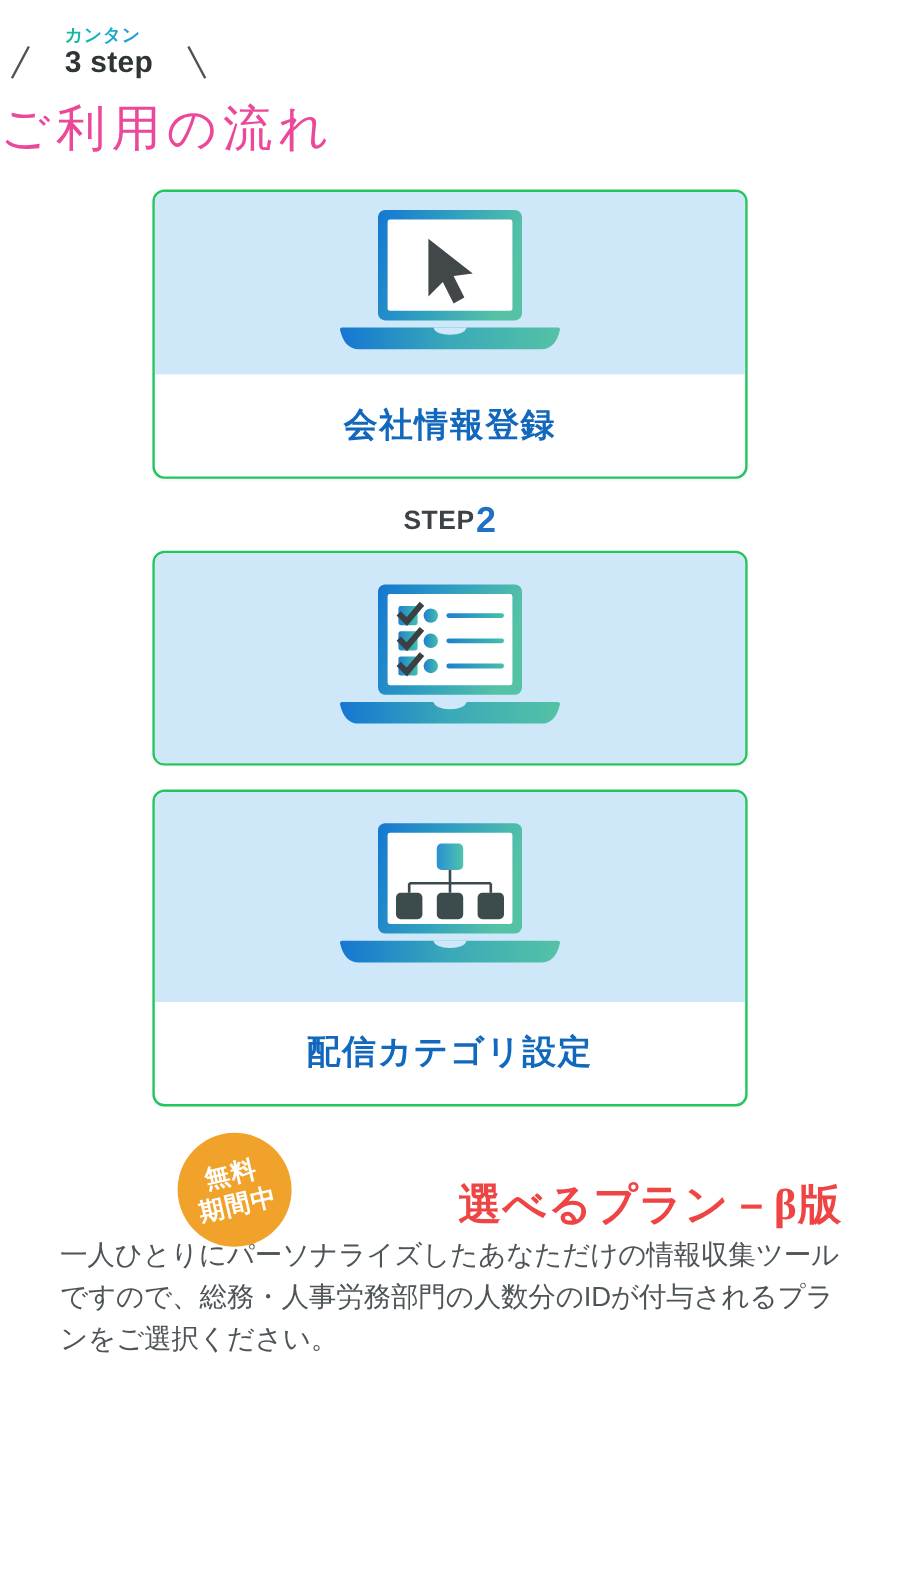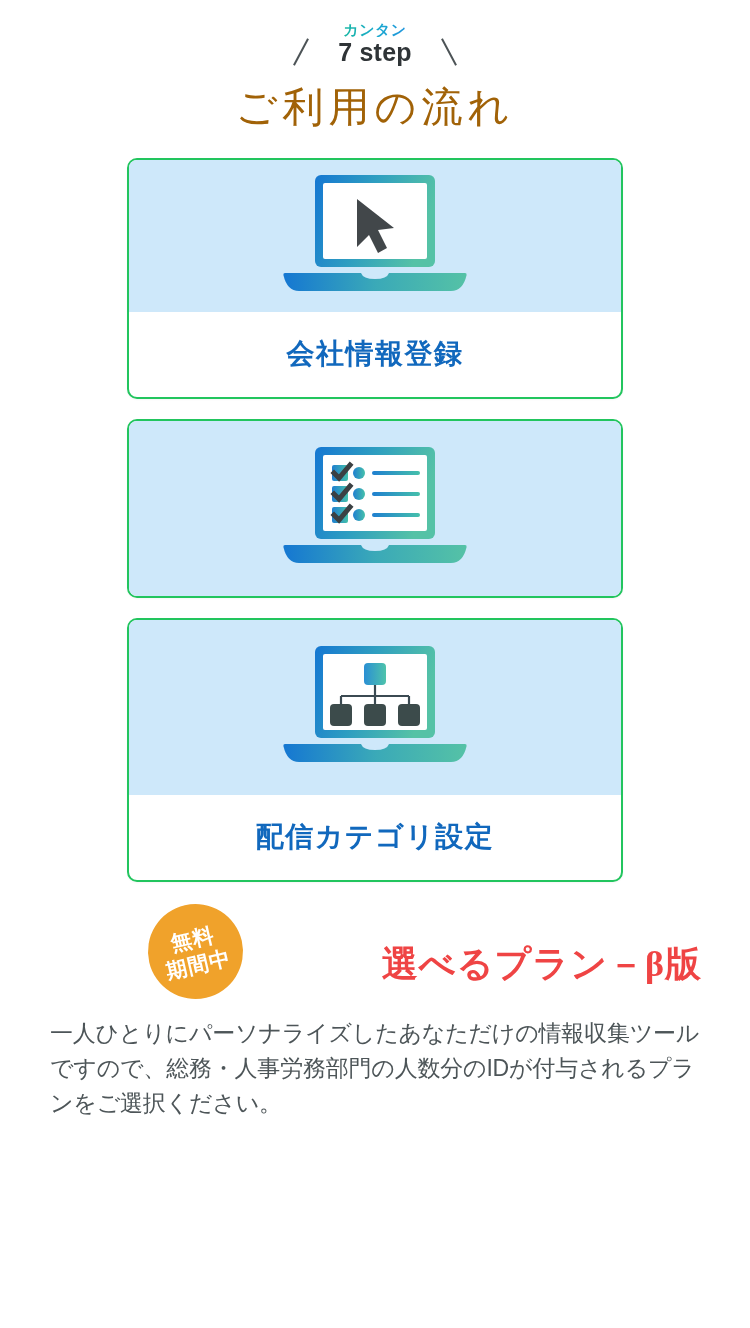--- a/index.html
+++ b/index.html
@@ -15,21 +15,21 @@
   .page {
     position: relative;
     width: 750px;
     height: 1328px;
     background: #ffffff;
   }
 
   
   .header {
     padding-top: 22px;
-    text-align: center;
+    text-align: left;
   }
 
   .eyebrow-wrap {
     position: relative;
     display: inline-block;
     padding: 0 54px;
   }
 
   .eyebrow-kana {
     font-family: "Liberation Sans", sans-serif;
@@ -61,21 +61,21 @@
     background: #4c5356;
     bottom: 0px;
   }
   .slash.left  { left: 16px;  transform: rotate(28deg); }
   .slash.right { right: 16px; transform: rotate(-28deg); }
 
   .section-title {
     font-family: "Liberation Serif", serif;
     font-size: 41px;
     font-weight: normal;
-    color: #a16207;
+    color: #ec4899;
     letter-spacing: 5px;
     margin-top: 16px;
     line-height: 1.2;
   }
 
   
   .steps { margin-top: 26px; }
 
   .step-block { margin-bottom: 20px; }
 
@@ -172,21 +172,21 @@
     font-family: "Liberation Serif", serif;
     font-size: 36px;
     font-weight: bold;
     color: #ef4444;
     letter-spacing: 1px;
     z-index: 3;
     padding-left: 34px;
   }
 
   .plans-body {
-    margin-top: 48px;
+    margin-top: 20px;
     font-family: "Liberation Sans", sans-serif;
     font-size: 23px;
     line-height: 1.52;
     color: #4d5558;
     letter-spacing: -0.2px;
     text-align: left;
     padding: 0 2px;
   }
 
   svg { display: block; }
@@ -195,21 +195,21 @@
 <body>
 
 <div class="page">
 
   <div class="header">
 
     <div class="eyebrow-wrap">
       <div class="slash left"></div>
       <div class="slash right"></div>
       <div class="eyebrow-kana">カンタン</div>
-      <div class="eyebrow-main">7 step</div>
+      <div class="eyebrow-main">3 step</div>
     </div>
 
     <h1 class="section-title">ご利用の流れ</h1>
   </div>
 
   <div class="steps">
 
     <div class="step-block">
 
       <div class="card">
@@ -238,20 +238,23 @@
             <path d="M86 100 h28 q-2 6 -14 6 q-12 0 -14 -6 z" fill="#cee8fa"></path>
 
             <path d="M82 26 L82 74 L94 62 L103 80 L112 75 L103 57 L119 55 Z" fill="#42474a"></path>
           </svg>
         </div>
         <div class="card-caption">会社情報登録</div>
       </div>
     </div>
 
     <div class="step-block">
+      <div class="step-label">
+        <span>STEP</span><span class="num">2</span>
+      </div>
 
       <div class="card">
         <div class="card-art tall">
           <svg width="200" height="126" viewBox="0 0 200 126">
             <defs>
               <linearGradient id="g2" x1="0" y1="0" x2="1" y2="0.25">
                 <stop offset="0" stop-color="#1577d2"></stop>
                 <stop offset="0.5" stop-color="#2f9fc0"></stop>
                 <stop offset="1" stop-color="#55c2a6"></stop>
               </linearGradient>

